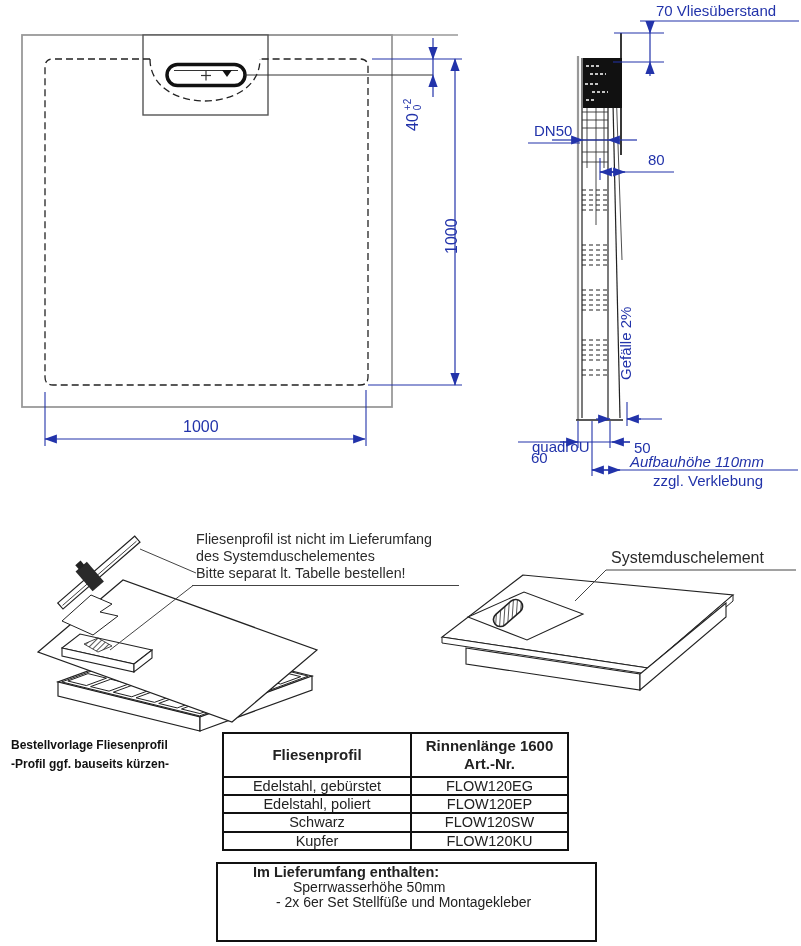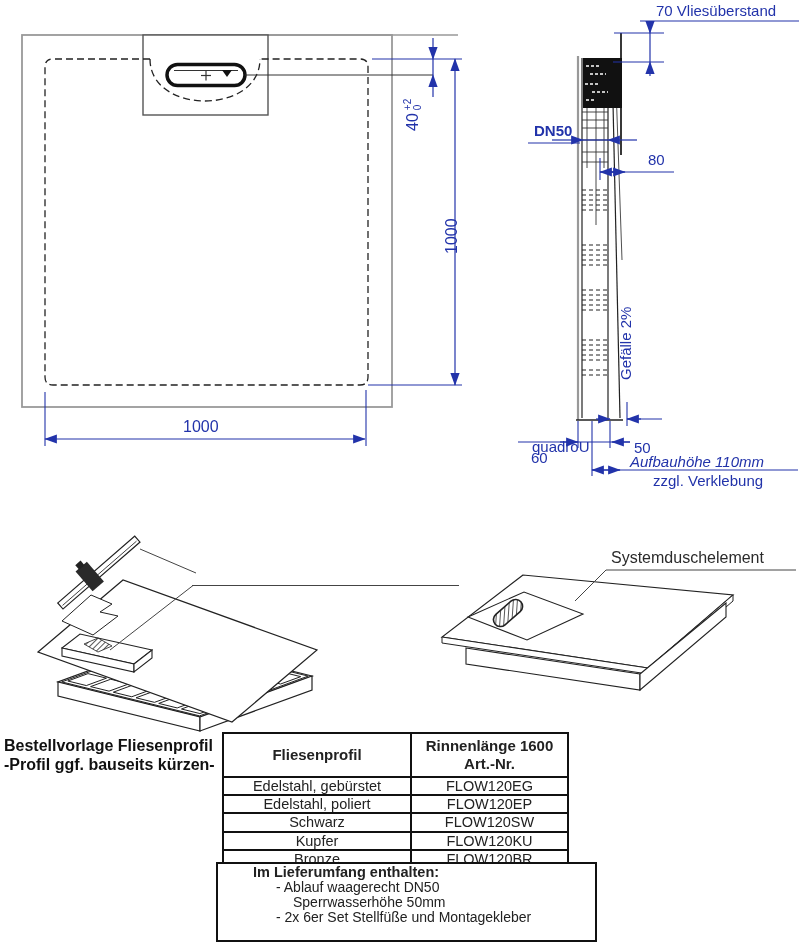--- a/index.html
+++ b/index.html
@@ -8,21 +8,21 @@
   svg.canvas{position:absolute;left:0;top:0;pointer-events:none;}
   .lbl{position:absolute;white-space:nowrap;line-height:1.05;}
   .blue{color:#2233aa;}
   .dim{font-size:16px;}
   .dim-sm{font-size:15px;}
   .rot{transform:rotate(-90deg);transform-origin:0 0;}
   .tolwrap{display:inline-flex;align-items:center;gap:3px;}
   .tolstack{display:inline-flex;flex-direction:column;font-size:10px;line-height:10px;}
   .note{font-size:14.3px;line-height:17.2px;color:#2b2b2b;}
   .callout{font-size:16px;color:#2b2b2b;}
-  .ordernote{font-size:16px;line-height:19px;font-weight:bold;color:#111;}
+  .ordernote{font-size:12px;line-height:19px;font-weight:bold;color:#111;margin-left:7px;}
   .pocket{vector-effect:non-scaling-stroke;stroke:#222;stroke-width:1;fill:none;}
   .baseline{vector-effect:non-scaling-stroke;stroke:#222;stroke-width:1.2;fill:#fff;}
   table.flow{position:absolute;left:222px;top:732px;width:345px;border-collapse:collapse;
              font-size:14.5px;color:#222;table-layout:fixed;}
   table.flow th,table.flow td{border:2px solid #111;text-align:center;padding:0;line-height:16.2px;overflow:hidden;}
   table.flow th{font-weight:bold;font-size:15px;height:42px;line-height:18px;}
   table.flow td{height:16px;}
   col.c1{width:188px;} col.c2{width:157px;}
   .scope-box{position:absolute;left:216px;top:862px;width:345px;height:76px;border:2px solid #111;
              font-size:14px;line-height:15px;color:#222;background:#fff;padding-left:32px;}
@@ -213,29 +213,34 @@
     <span class="tolstack">
       <span>+2</span>
       <span>0</span>
     </span>
   </span>
 </span>
 <span class="lbl rot blue dim" style="left:444px;top:254px;">1000</span>
 <span class="lbl blue dim" style="left:183px;top:419px;">1000</span>
 
 <span class="lbl blue dim-sm" style="left:632px;top:3px;margin-left:24px;">70 Vliesüberstand</span>
-<span class="lbl blue dim-sm" style="left:534px;top:123px;font-weight:bold;">DN50</span>
+<span class="lbl blue dim-sm" style="left:534px;top:123px;">DN50</span>
 <span class="lbl blue dim-sm" style="left:648px;top:152px;">80</span>
 <span class="lbl rot blue dim-sm" style="left:618px;top:380px;">Gefälle 2%</span>
 <span class="lbl blue dim-sm" style="left:634px;top:401px;margin-top:39px;">50</span>
 <span class="lbl blue dim-sm" style="left:531px;top:422px;margin-top:28px;">60</span>
 <span class="lbl blue dim-sm" style="left:512px;top:439px;margin-left:20px;">quadroU</span>
 <span class="lbl blue dim-sm" style="left:630px;top:454px;font-style:italic;">Aufbauhöhe 110mm</span>
 <span class="lbl blue dim-sm" style="left:653px;top:473px;">zzgl. Verklebung</span>
 
+<div class="lbl note" style="left:196px;top:531px;">
+  <div>Fliesenprofil ist nicht im Lieferumfang</div>
+  <div>des Systemduschelementes</div>
+  <div>Bitte separat lt. Tabelle bestellen!</div>
+</div>
 
 <span class="lbl callout" style="left:611px;top:550px;">Systemduschelement</span>
 
 <div class="lbl ordernote" style="left:4px;top:736px;">
   <div>Bestellvorlage Fliesenprofil</div>
   <div>-Profil ggf. bauseits kürzen-</div>
 </div>
 
 <table class="flow">
   <colgroup>
@@ -261,27 +266,22 @@
       <td>FLOW120EP</td>
     </tr>
     <tr>
       <td>Schwarz</td>
       <td>FLOW120SW</td>
     </tr>
     <tr>
       <td>Kupfer</td>
       <td>FLOW120KU</td>
     </tr>
-    <tr>
-      <td>Bronze</td>
-      <td>FLOW120BR</td>
-    </tr>
   </tbody>
 </table>
 
 <div class="scope-box">
   <div class="scope-title">Im Lieferumfang enthalten:</div>
-  <div class="ind1">- Ablauf waagerecht DN50</div>
   <div class="ind2">Sperrwasserhöhe 50mm</div>
   <div class="ind1">- 2x 6er Set Stellfüße und Montagekleber</div>
 </div>
 
 </div>
 
 </body></html>

